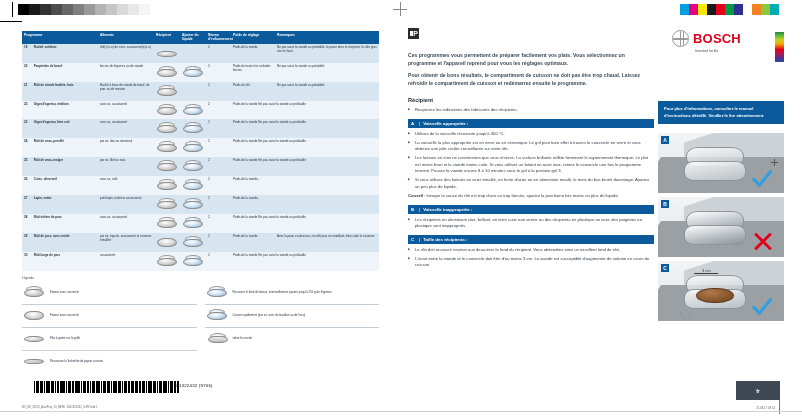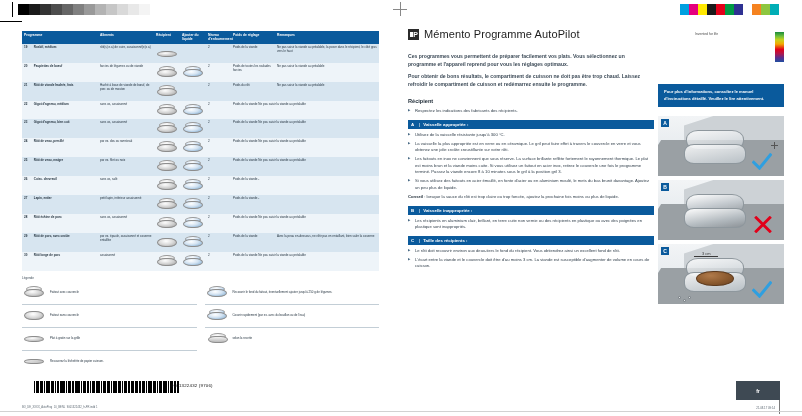--- a/index.html
+++ b/index.html
@@ -511,21 +511,20 @@
   <div class="footer-date">21.08.17  09:14</div>
   <div class="footer-tick"></div>
   <div class="footer-rule"></div>
 
   <div class="right">
 
     <div class="doc-title">
       <div class="p-badge">
         <span>P</span>
       </div>
-      <h1>Mémento Programme AutoPilot</h1>
     </div>
 
     <div class="intro">
       <p>Ces programmes vous permettent de préparer facilement vos plats. Vous sélectionnez un programme et l'appareil reprend pour vous les réglages optimaux.</p>
       <p>Pour obtenir de bons résultats, le compartiment de cuisson ne doit pas être trop chaud. Laissez refroidir le compartiment de cuisson et redémarrez ensuite le programme.</p>
     </div>
 
     <h2 class="sec">Récipient</h2>
     <ul class="bul" id="lead-bullets">
         <li>Respectez les indications des fabricants des récipients.</li>
@@ -559,20 +558,24 @@
         </div>
         <ul class="bul">
           <li>Le rôti doit recouvrir environ aux deux-tiers le fond du récipient. Vous obtiendrez ainsi un excellent fond de rôti.</li>
           <li>L'écart entre la viande et le couvercle doit être d'au moins 3 cm. La viande est susceptible d'augmenter de volume en cours de cuisson.</li>
         </ul>
       </div>
   </div>
 
   <div class="farright">
     <div class="spectrum"></div>
+    <div class="bosch-logo">
+      <div class="bosch-mark"></div>
+      <div class="bosch-word">BOSCH</div>
+    </div>
     <div class="bosch-tag">Invented for life</div>
 
     <div class="infobox">Pour plus d'informations, consultez le manuel d'instructions détaillé. Veuillez le lire attentivement.</div>
 
     <div class="illus">
       <div class="junction"></div>
 
       <div class="ill">
         <div class="floor2"></div>
         <div class="floor"></div>

